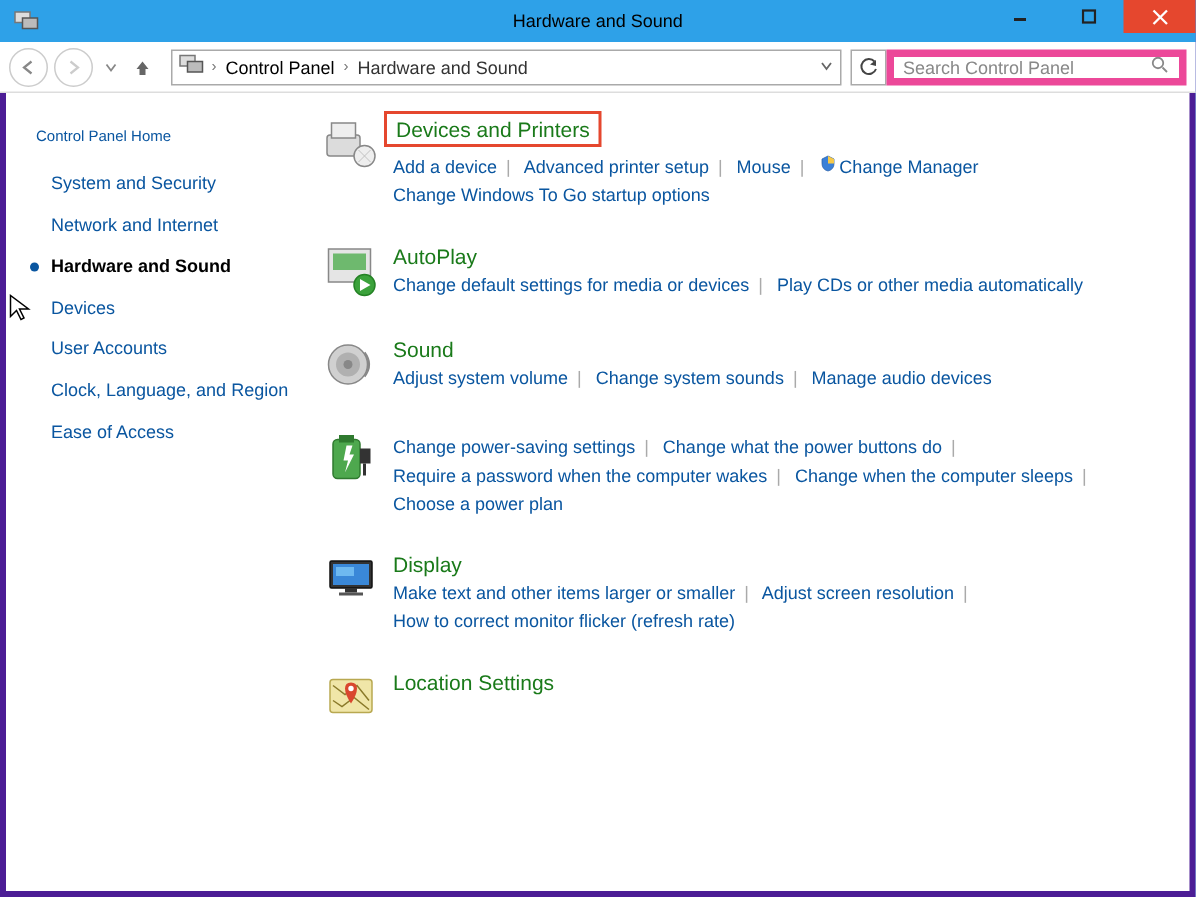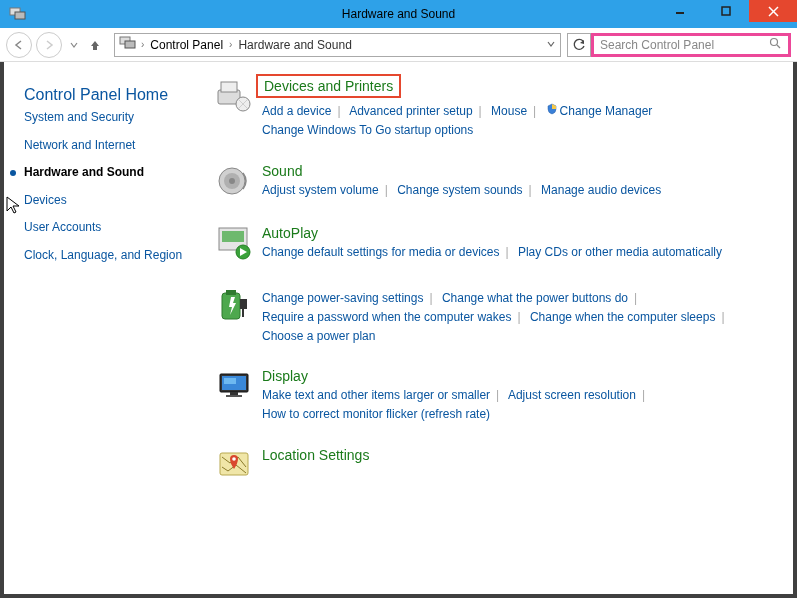--- a/index.html
+++ b/index.html
@@ -1,40 +1,40 @@
 <!DOCTYPE html>
 <html><head>
 <meta charset="utf-8">
 <style>
   * { box-sizing: border-box; margin: 0; padding: 0; }
   body { font-family: "Segoe UI", Tahoma, sans-serif; font-size: 12px; background: #2ea1e8; width: 797px; height: 598px; overflow: hidden; }
-  .window { width: 797px; height: 598px; background: #404040; position: relative; }
+  .window { width: 797px; height: 598px; background: #4c1d95; position: relative; }
   .titlebar { height: 28px; background: #2ea1e8; display: flex; align-items: center; position: relative; }
   .titlebar .icon-left { width: 24px; height: 20px; margin-left: 6px; display:flex; align-items:center; justify-content:center; }
   .titlebar .title { position: absolute; left: 50%; transform: translateX(-50%); font-size: 12px; color: #000; }
   .winbtns { position: absolute; right: 0; top: 0; display: flex; }
   .winbtn { width: 46px; height: 22px; display: flex; align-items: center; justify-content: center; color: #000; }
   .winbtn.close { background: #e5472e; color: #fff; width: 48px; }
   .winbtn svg { display:block; }
   .toolbar { height: 34px; background: #fff; border-bottom: 1px solid #ddd; display: flex; align-items: center; padding: 0 6px; }
   .navbtn { width: 26px; height: 26px; border: 1px solid #ccc; border-radius: 50%; display:flex; align-items:center; justify-content:center; margin-right: 4px; color:#888; }
   .navbtn.small { width:16px; height:16px; border:none; border-radius:0; }
   .uparrow { border:none; width:18px; height:18px; }
   .addressbox { flex: 1; height: 24px; border: 1px solid #aaa; display: flex; align-items: center; padding: 0 4px; margin: 0 6px; }
   .addressbox .crumb { color: #333; padding: 0 2px; cursor: default; }
   .addressbox .crumb.link { color: #000; }
   .addressbox .sep { color: #777; padding: 0 4px; font-size: 10px; }
   .addr-end { margin-left: auto; display:flex; align-items:center; gap:6px; }
   .refreshbtn { width: 24px; height: 24px; border: 1px solid #aaa; display:flex; align-items:center; justify-content:center; }
-  .searchbox { width: 200px; height: 24px; border: 3px solid #ec4899; display: flex; align-items: center; padding: 0 6px; color:#888; }
+  .searchbox { width: 200px; height: 24px; border: 5px solid #ec4899; display: flex; align-items: center; padding: 0 6px; color:#888; }
   .searchbox .mag { margin-left:auto; }
   .content { position: absolute; top: 62px; left: 4px; right: 4px; bottom: 4px; background: #fff; display: flex; }
   .sidebar { width: 200px; padding: 24px 0 0 20px; }
-  .sidebar .home { color: #0a56a0; font-size: 16px; margin-bottom: 6px; }
-  .sidebar .item { color: #0a56a0; font-size: 12px; margin-bottom: 12px; line-height: 1.3; max-width: 160px; position:relative; }
+  .sidebar .home { color: #0a56a0; font-size: 10px; margin-bottom: 18px; }
+  .sidebar .item { color: #0a56a0; font-size: 12px; margin-bottom: 12px; line-height: 1.3; max-width: 160px; position:relative;margin-left:10px; }
   .sidebar .item.current { color: #000; font-weight: bold; }
   .sidebar .item.current::before { content:""; position:absolute; left:-14px; top:5px; width:6px; height:6px; background:#0a56a0; border-radius:50%; }
   .main { flex: 1; padding: 14px 10px 10px 10px; overflow: auto; }
   .category { display: flex; margin-bottom: 22px; }
   .cat-icon { width: 40px; height: 40px; margin-right: 8px; flex-shrink: 0; display:flex; align-items:flex-start; justify-content:center; }
   .cat-body { flex: 1; }
   .cat-title { color: #1a7a1a; font-size: 14px; }
   .cat-title.boxed { border: 2px solid #e5472e; padding: 2px 6px; display: inline-block; margin: -2px 0 2px -6px; }
   .tasks { margin-top: 2px; line-height: 1.6; }
   .task { color: #0a56a0; font-size: 12px; white-space: nowrap; }
@@ -128,20 +128,21 @@
 
   <div class="content">
     <div class="sidebar">
       <div class="home">Control Panel Home</div>
       <div class="item">System and Security</div>
       <div class="item">Network and Internet</div>
       <div class="item current">Hardware and Sound</div>
       <div class="item">Devices</div>
       <div class="item">User Accounts</div>
       <div class="item">Clock, Language, and Region</div>
+      <div class="item">Ease of Access</div>
     </div>
 
     <div class="main">
 
       <div class="category">
         <div class="cat-icon">
           <svg width="38" height="38" viewBox="0 0 38 38">
               <rect x="3" y="14" width="22" height="14" rx="2" fill="#dcdcdc" stroke="#888"></rect>
               <rect x="6" y="6" width="16" height="10" fill="#eee" stroke="#888"></rect>
               <circle cx="28" cy="28" r="7" fill="#eee" stroke="#888"></circle>
@@ -159,50 +160,50 @@
                   <path d="M6 1 L10 3 L10 6 L6 6 Z" fill="#f7c948"></path>
                 </svg></span><span class="task">Change Manager</span><br>
             <span class="task">Change Windows To Go startup options</span>
           </div>
         </div>
       </div>
 
       <div class="category">
         <div class="cat-icon">
           <svg width="36" height="36" viewBox="0 0 36 36">
+              <rect x="3" y="3" width="28" height="22" fill="#e5e5e5" stroke="#888"></rect>
+              <rect x="6" y="6" width="22" height="11" fill="#6eb96e"></rect>
+              <circle cx="27" cy="27" r="7" fill="#3ba23b" stroke="#258225"></circle>
+              <path d="M24 23 L31 27 L24 31 Z" fill="#fff"></path>
+            </svg>
+        </div>
+        <div class="cat-body">
+          <div class="cat-title">AutoPlay</div>
+          <div class="tasks">
+            <span class="task">Change default settings for media or devices</span><span class="divider">|</span>
+            <span class="task">Play CDs or other media automatically</span>
+          </div>
+        </div>
+      </div>
+
+      <div class="category">
+        <div class="cat-icon">
+          <svg width="36" height="36" viewBox="0 0 36 36">
               <circle cx="16" cy="18" r="13" fill="#d0d0d0" stroke="#888"></circle>
               <circle cx="16" cy="18" r="8" fill="#b0b0b0"></circle>
               <circle cx="16" cy="18" r="3" fill="#888"></circle>
               <path d="M27 10 Q33 18 27 26" fill="none" stroke="#888" stroke-width="1.5"></path>
             </svg>
         </div>
         <div class="cat-body">
           <div class="cat-title">Sound</div>
           <div class="tasks">
             <span class="task">Adjust system volume</span><span class="divider">|</span>
             <span class="task">Change system sounds</span><span class="divider">|</span>
             <span class="task">Manage audio devices</span>
-          </div>
-        </div>
-      </div>
-
-      <div class="category">
-        <div class="cat-icon">
-          <svg width="36" height="36" viewBox="0 0 36 36">
-              <rect x="3" y="3" width="28" height="22" fill="#e5e5e5" stroke="#888"></rect>
-              <rect x="6" y="6" width="22" height="11" fill="#6eb96e"></rect>
-              <circle cx="27" cy="27" r="7" fill="#3ba23b" stroke="#258225"></circle>
-              <path d="M24 23 L31 27 L24 31 Z" fill="#fff"></path>
-            </svg>
-        </div>
-        <div class="cat-body">
-          <div class="cat-title">AutoPlay</div>
-          <div class="tasks">
-            <span class="task">Change default settings for media or devices</span><span class="divider">|</span>
-            <span class="task">Play CDs or other media automatically</span>
           </div>
         </div>
       </div>
 
       <div class="category">
         <div class="cat-icon">
           <svg width="36" height="36" viewBox="0 0 36 36">
               <rect x="6" y="6" width="18" height="26" rx="3" fill="#4ea84e" stroke="#2f7a2f"></rect>
               <rect x="10" y="3" width="10" height="5" fill="#2f7a2f"></rect>
               <rect x="24" y="12" width="7" height="10" fill="#333"></rect>

